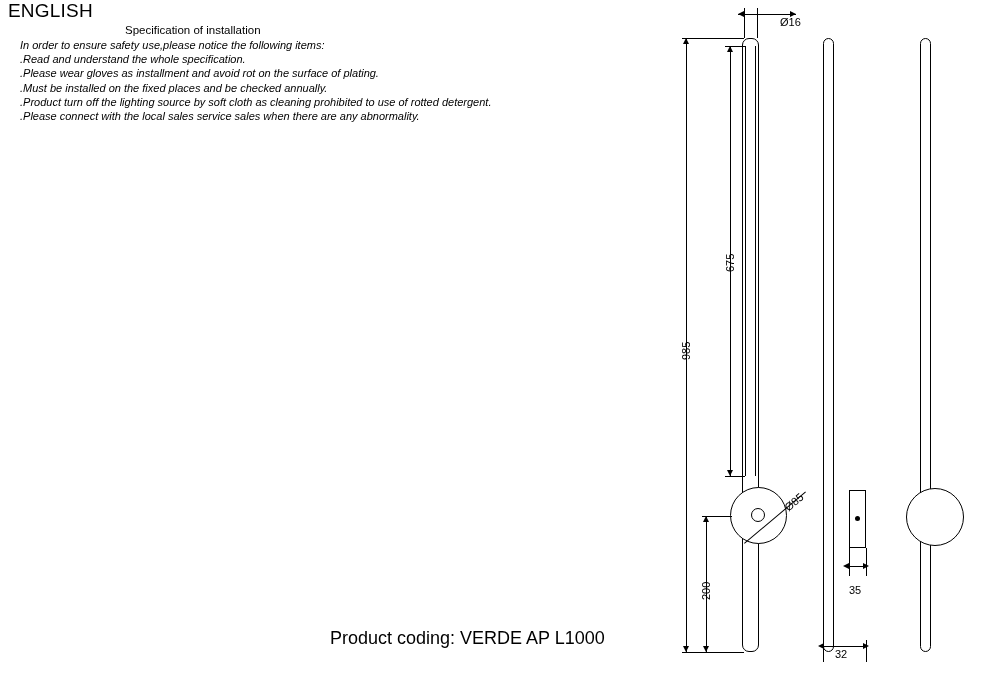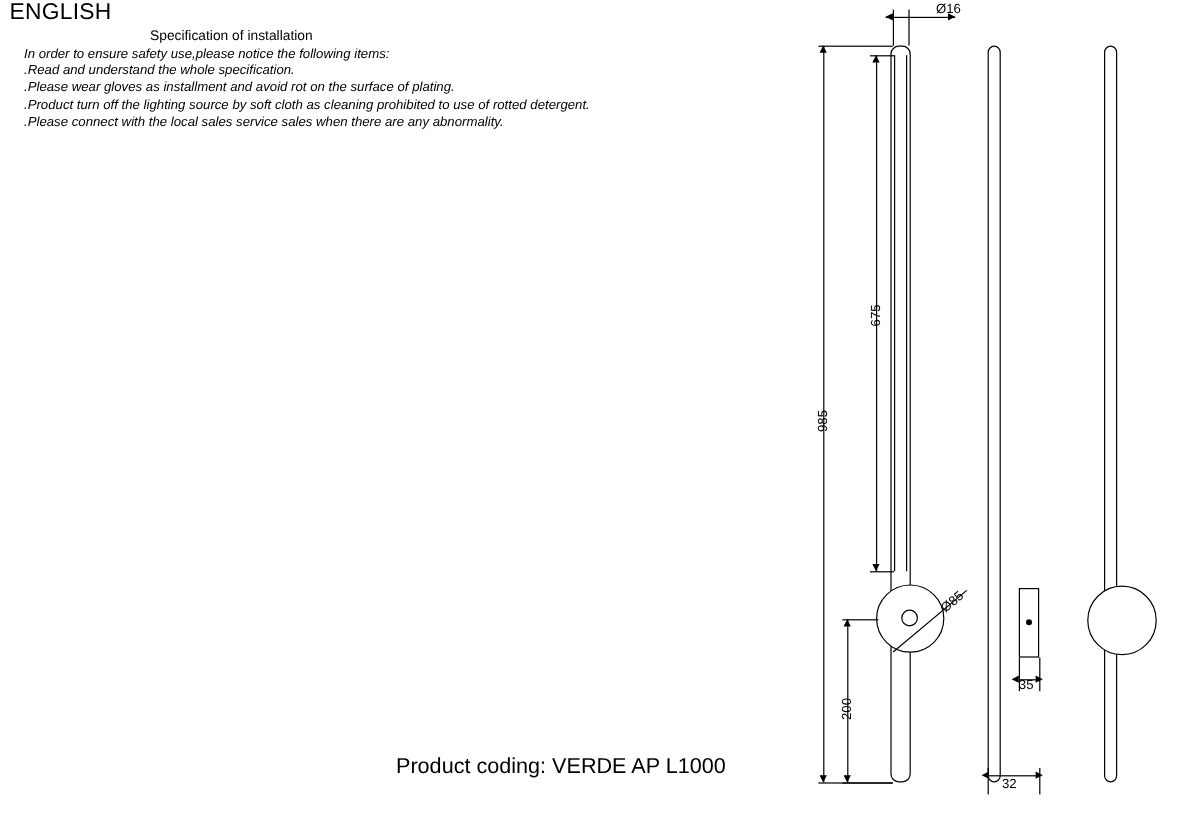--- a/index.html
+++ b/index.html
@@ -144,34 +144,35 @@
 <body>
 
 <div class="page">
 
   <div class="lang-title">ENGLISH</div>
   <div class="spec-title">Specification of installation</div>
   <div class="spec-list">
     <div>In order to ensure safety use,please notice the following items:</div>
     <div>.Read and understand the whole specification.</div>
     <div>.Please wear gloves as installment and avoid rot on the surface of plating.</div>
+    <div>.Must be installed on the fixed places and be checked annually.</div>
     <div>.Product turn off the lighting source by soft cloth as cleaning prohibited to use of rotted detergent.</div>
     <div>.Please connect with the local sales service sales when there are any abnormality.</div>
   </div>
 
   <div class="product-coding">Product coding: VERDE AP L1000</div>
 
   <div class="drawing">
 
     <div class="ln hl" style="left:118px; top:14px; width:58px;"></div>
     <div class="arr arr-left" style="left:118px; top:11px;"></div>
     <div class="arr arr-right" style="left:170px; top:11px;"></div>
     <div class="ln vl" style="left:124px; top:8px; height:30px;"></div>
     <div class="ln vl" style="left:137px; top:8px; height:30px;"></div>
-    <div class="dim" style="left:160px; top:2px;">Ø16</div>
+    <div class="dim" style="left:160px; top:16px;">Ø16</div>
 
     <div class="bar-outer" style="left:122px; top:38px; width:17px; height:614px;"></div>
     <div class="bar-inner" style="left:125px; top:46px; width:11px; height:430px;"></div>
 
     <div class="circle" style="left:110px; top:487px; width:57px; height:57px;"></div>
     <div class="dot" style="left:136px; top:513px; width:4px; height:4px;"></div>
     <div class="circle" style="left:131px; top:508px; width:14px; height:14px;"></div>
 
     <div class="ln" style="left:124px; top:543px; width:80px; height:1px; transform-origin:0 0; transform:rotate(-40deg);"></div>
     <div class="dim rot45" style="left:162px; top:504px;">Ø85</div>
@@ -200,21 +201,21 @@
     <div class="bar-outer" style="left:203px; top:38px; width:11px; height:614px;"></div>
 
     <div class="bar-outer" style="left:229px; top:490px; width:17px; height:58px; border-radius:0;"></div>
     <div class="dot" style="left:235px; top:516px; width:5px; height:5px;"></div>
 
     <div class="ln hl" style="left:229px; top:566px; width:17px;"></div>
     <div class="arr arr-left" style="left:223px; top:563px;"></div>
     <div class="arr arr-right" style="left:243px; top:563px;"></div>
     <div class="ln vl" style="left:229px; top:548px; height:28px;"></div>
     <div class="ln vl" style="left:246px; top:548px; height:28px;"></div>
-    <div class="dim" style="left:229px; top:565px;">35</div>
+    <div class="dim" style="left:229px; top:584px;">35</div>
 
     <div class="ln hl" style="left:203px; top:646px; width:43px;"></div>
     <div class="arr arr-left" style="left:198px; top:643px;"></div>
     <div class="arr arr-right" style="left:243px; top:643px;"></div>
     <div class="ln vl" style="left:203px; top:640px; height:22px;"></div>
     <div class="ln vl" style="left:246px; top:640px; height:22px;"></div>
     <div class="dim" style="left:215px; top:648px;">32</div>
 
     <div class="bar-outer" style="left:300px; top:38px; width:11px; height:614px;"></div>
     <div class="circle" style="left:286px; top:488px; width:58px; height:58px;"></div>

